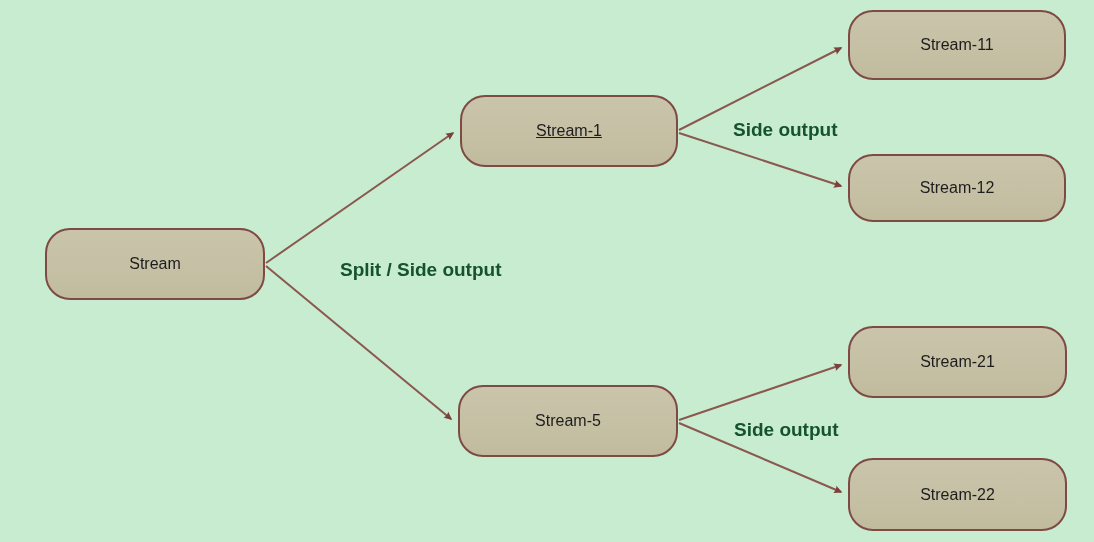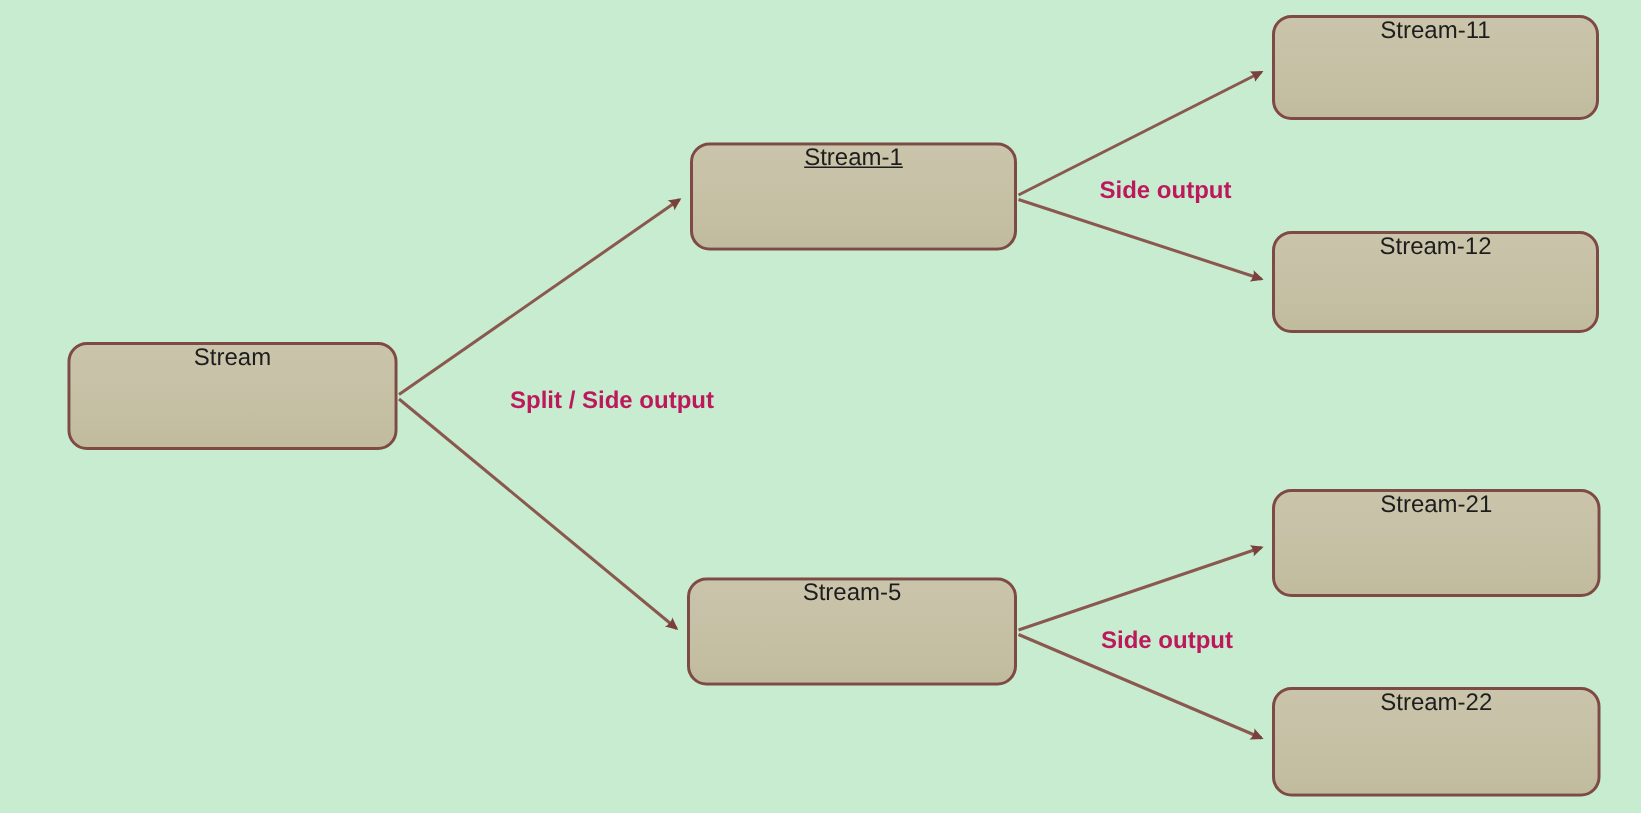--- a/index.html
+++ b/index.html
@@ -20,35 +20,35 @@
     top: 0;
     width: 1094px;
     height: 542px;
     pointer-events: none;
   }
   .node {
     position: absolute;
     box-sizing: border-box;
     background: linear-gradient(180deg, #cac4ab 0%, #c5bfa4 60%, #c1bb9e 100%);
     border: 2px solid #7e4a43;
-    border-radius: 13px;
+    border-radius: 25px;
     display: flex;
-    align-items: flex-start;
+    align-items: center;
     justify-content: center;
     font-size: 16px;
     color: #1d1d1d;
   }
   .node span {
     white-space: nowrap;
   }
   .edge-label {
     position: absolute;
-    font-size: 16px;
+    font-size: 19px;
     font-weight: bold;
-    color: #be185d;
+    color: #14532d;
     white-space: nowrap;
   }
   
   #n-stream   { left: 45px;  top: 228px; width: 220px; height: 72px; }
   #n-stream1  { left: 460px; top: 95px;  width: 218px; height: 72px; text-decoration: underline; }
   #n-stream2  { left: 458px; top: 385px; width: 220px; height: 72px; }
   #n-stream11 { left: 848px; top: 10px;  width: 218px; height: 70px; }
   #n-stream12 { left: 848px; top: 154px; width: 218px; height: 68px; }
   #n-stream21 { left: 848px; top: 326px; width: 219px; height: 72px; }
   #n-stream22 { left: 848px; top: 458px; width: 219px; height: 73px; }

